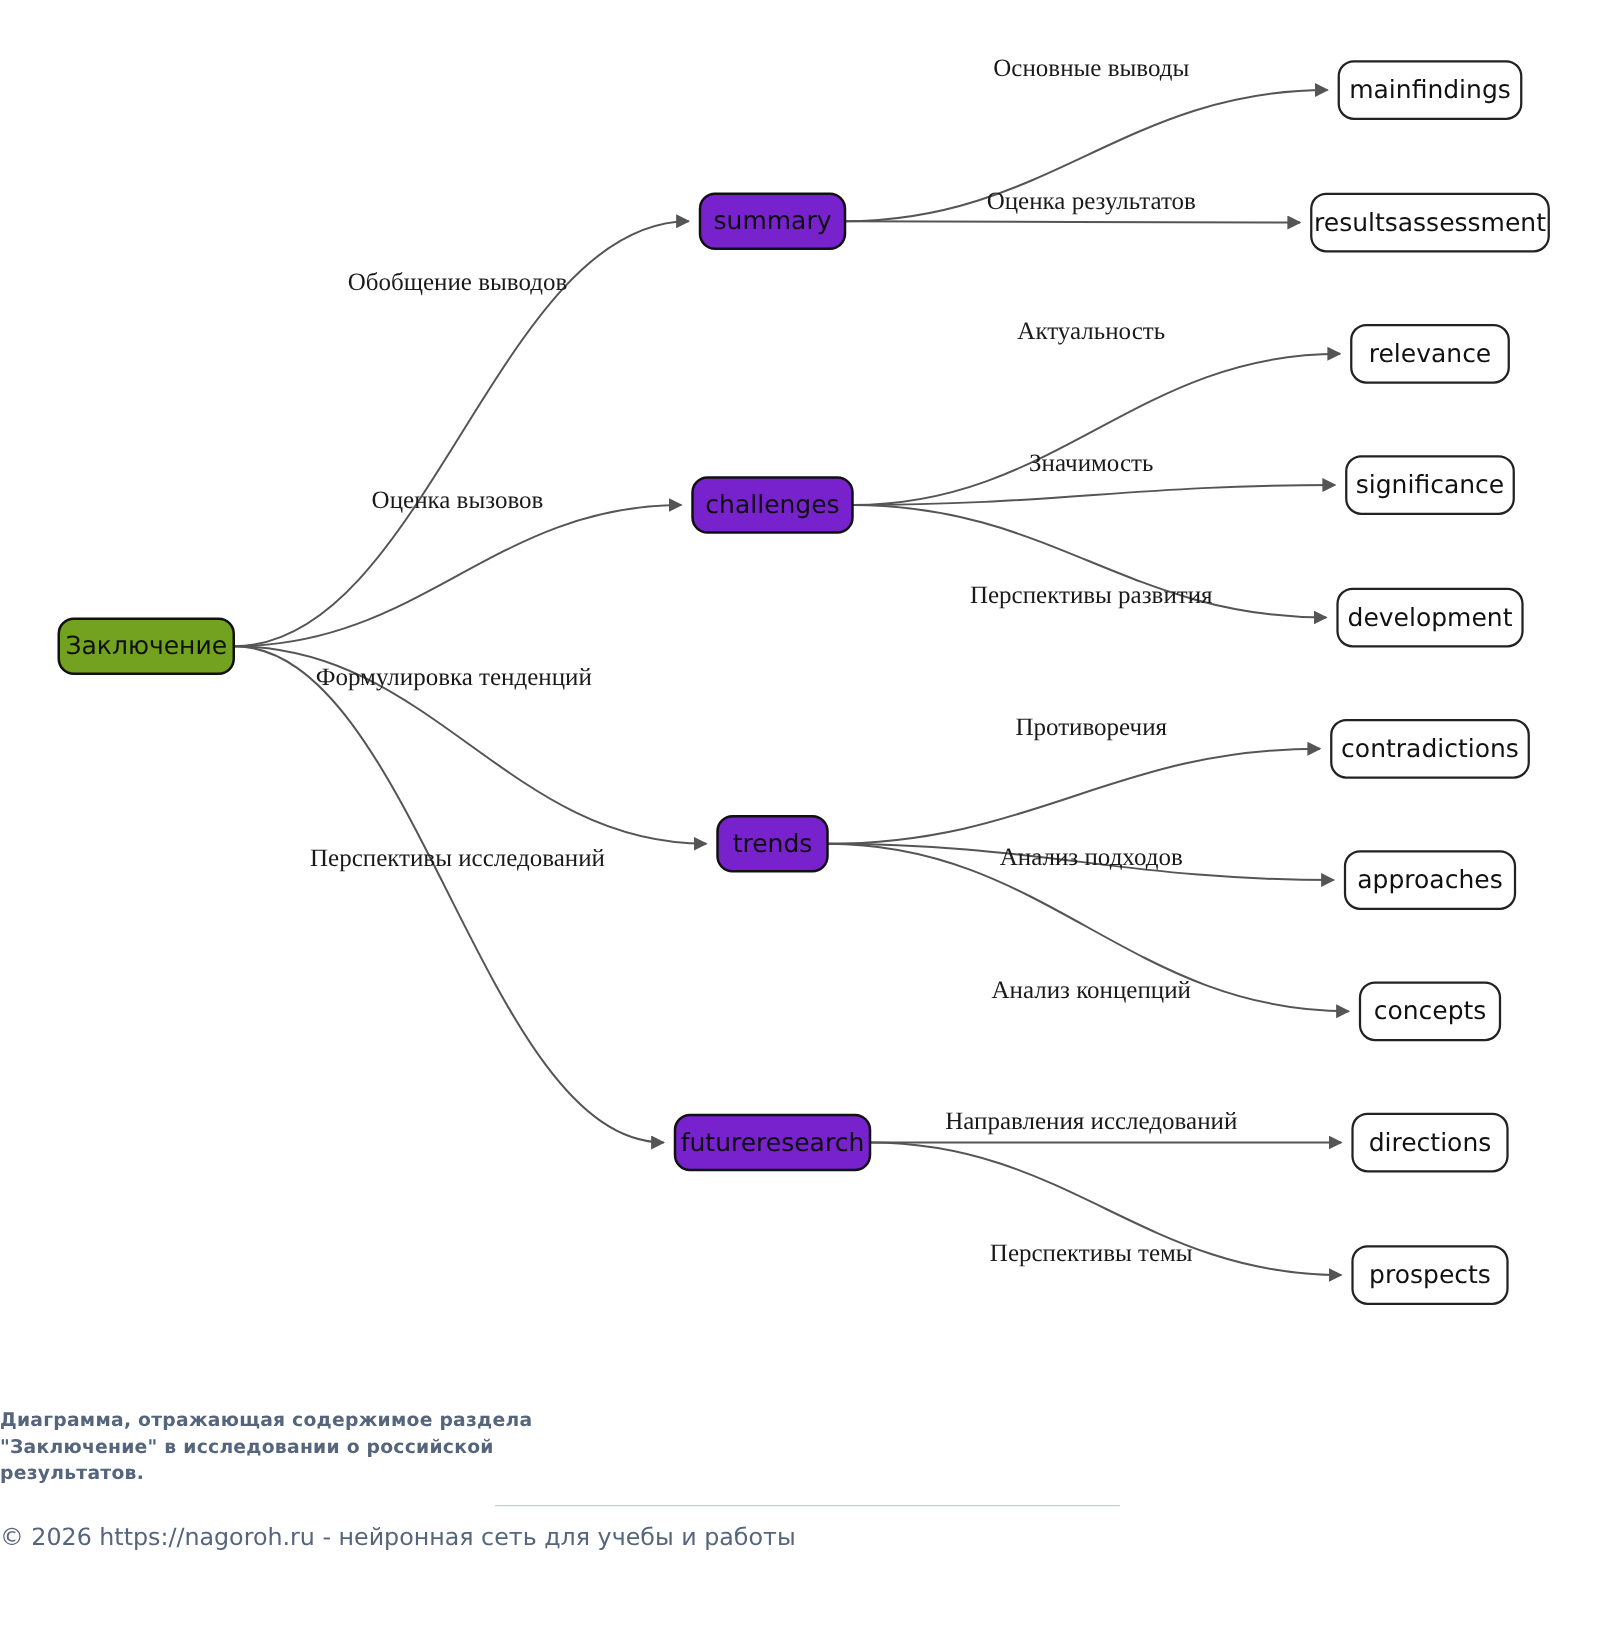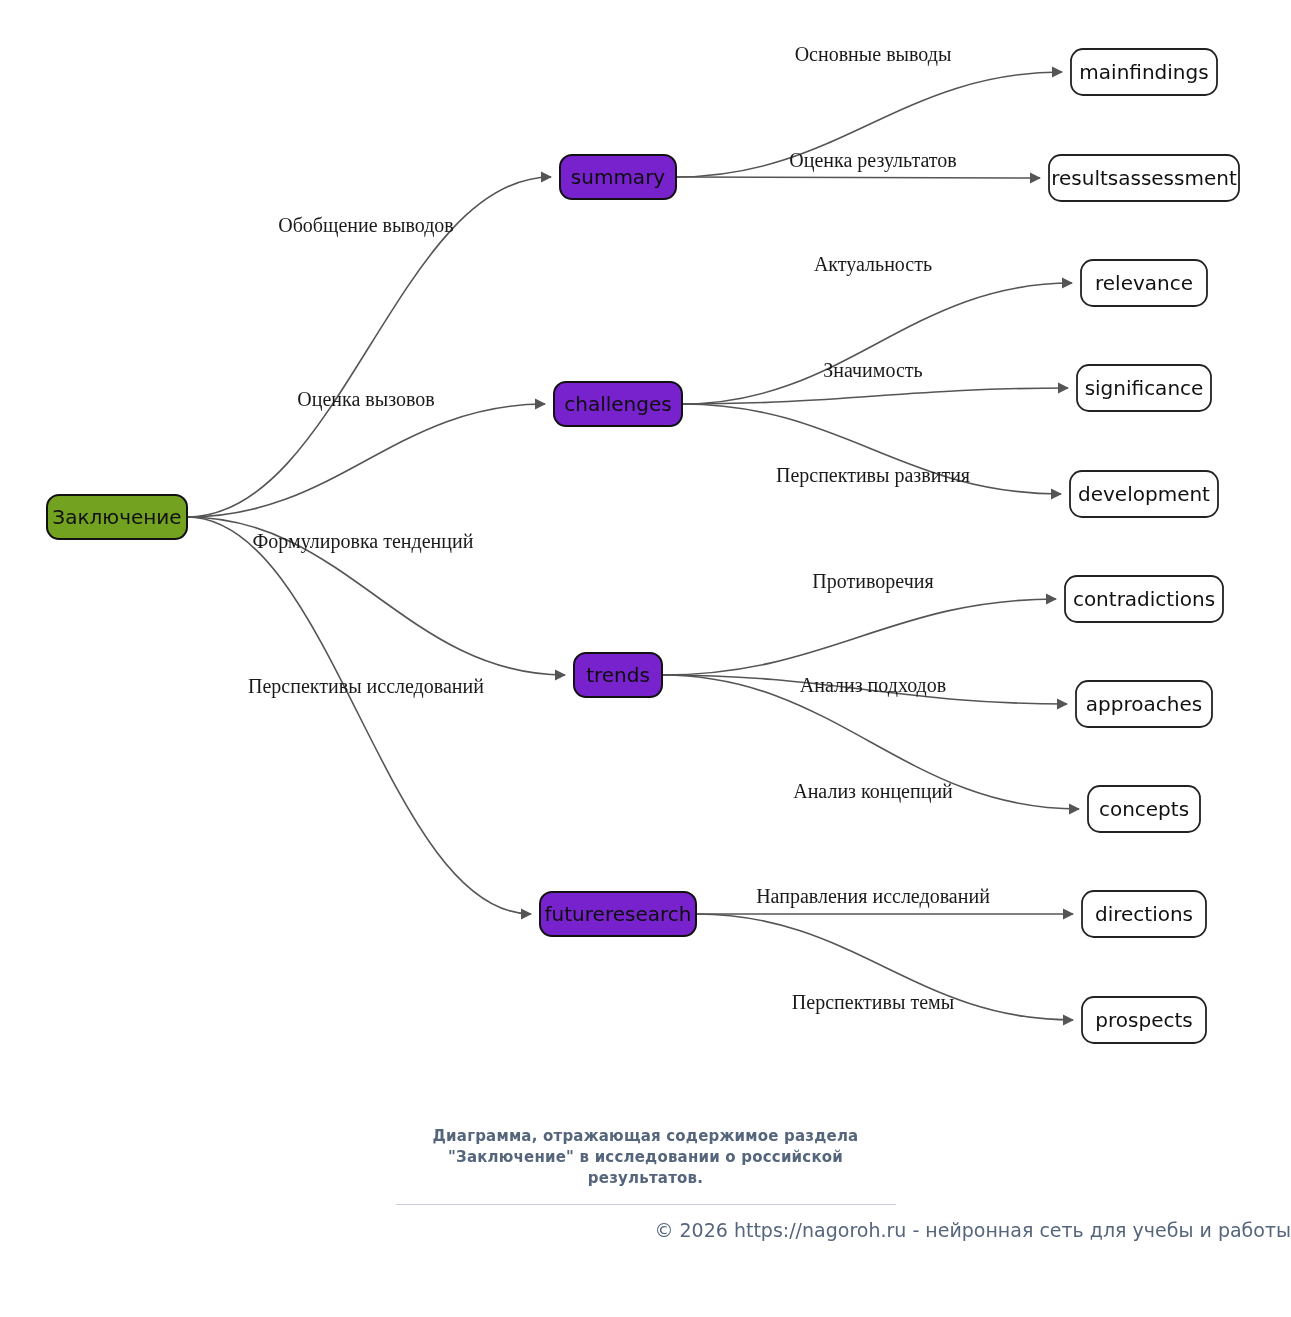--- a/index.html
+++ b/index.html
@@ -25,32 +25,31 @@
   .node-text{
     font-family:"DejaVu Sans", sans-serif;
     font-size:20px;text-anchor:middle;dominant-baseline:middle;
   }
   .node-text-root{fill:#101010;}
   .node-text-cat{fill:#0d0d0d;}
   .node-text-leaf{fill:#111111;}
 
   .caption{
     position:absolute;left:0;right:0;top:1126px;
-    text-align:center;
     font-family:"DejaVu Sans", sans-serif;
     font-weight:bold;font-size:15px;line-height:21px;
     color:#55657c;letter-spacing:0.2px;
   }
   .divider{
     position:absolute;left:396px;top:1204px;width:500px;height:1px;
     background:#c7ccd6;
   }
   .footer{
     position:absolute;left:0;right:0;top:1219px;
-    text-align:right;
+    text-align:left;
     font-family:"DejaVu Sans", sans-serif;
     font-size:19px;color:#55657c;
   }
 </style>
 </head>
 <body>
 
 <div id="canvas">
 
   <svg id="graph" viewBox="0 0 1291 1317" xmlns="http://www.w3.org/2000/svg">

